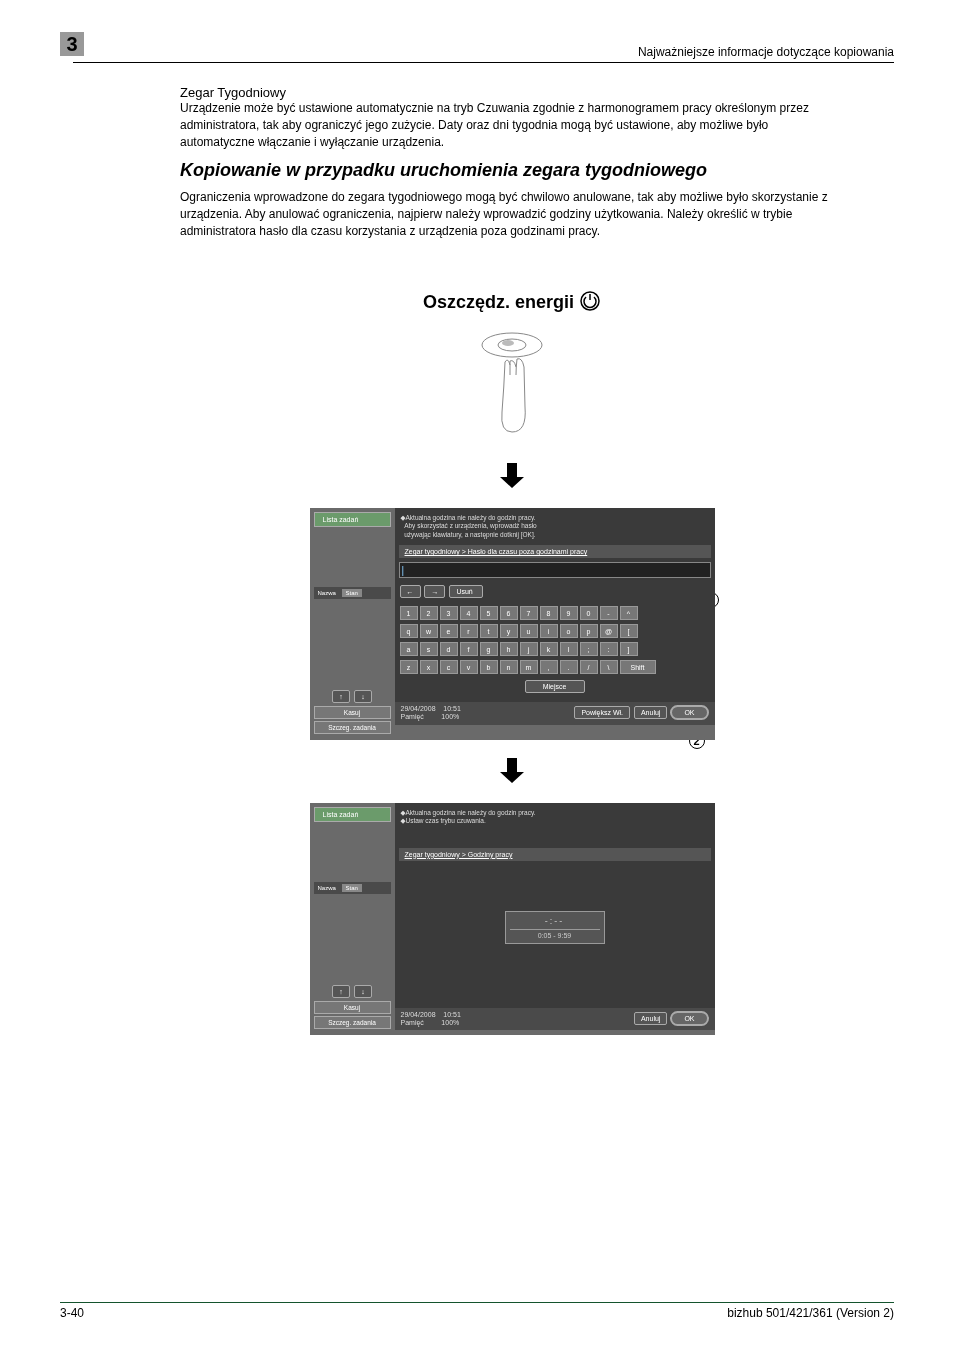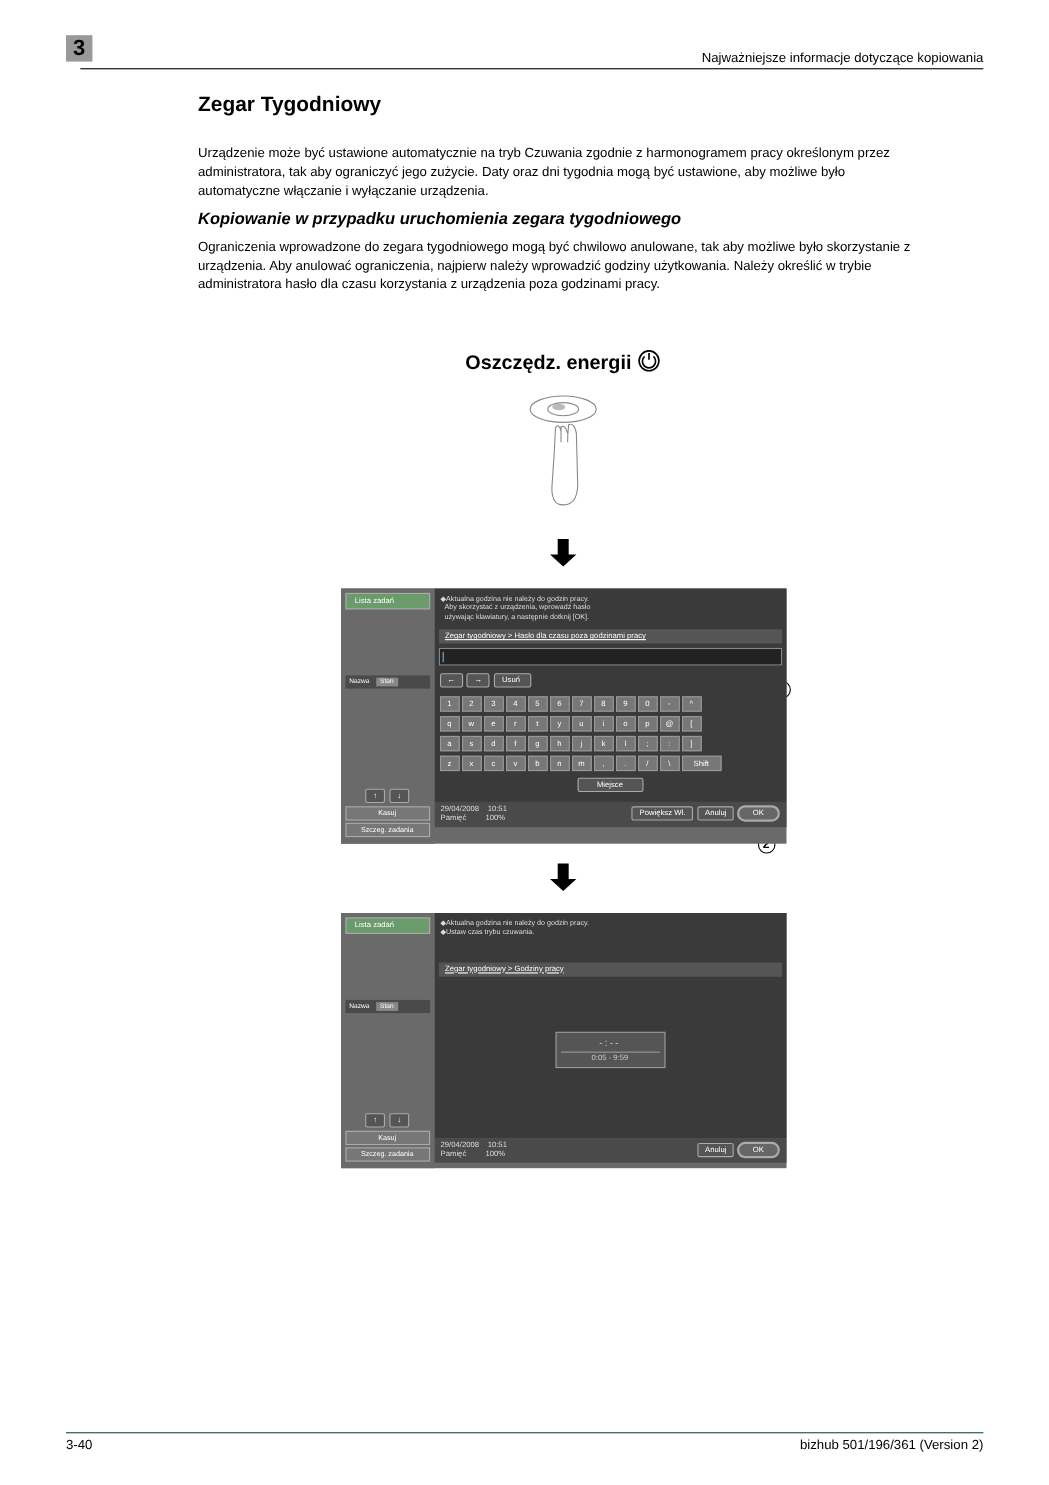--- a/index.html
+++ b/index.html
@@ -35,33 +35,33 @@
     text-align: center;
     line-height: 24px;
   }
   .content {
     position: absolute;
     top: 85px;
     left: 180px;
     right: 110px;
   }
   .h-title {
-    font-weight: bold;
-    font-size: 19px;
-    margin-bottom: 24px;
+    font-weight: normal;
+    font-size: 13px;
+    margin-bottom: 0;
   }
   .para {
     font-size: 12px;
     line-height: 1.4;
     margin-bottom: 10px;
   }
   .sub-title {
     font-weight: bold;
     font-style: italic;
-    font-size: 15px;
+    font-size: 18px;
     margin-bottom: 8px;
   }
   .energy-title {
     text-align: center;
     font-size: 18px;
     font-weight: bold;
     margin-top: 50px;
     margin-bottom: 10px;
   }
   .power-icon {
@@ -373,14 +373,14 @@
           <span class="ss-ok">OK</span>
         </div>
       </div>
     </div>
   </div>
 
 </div>
 
 <div class="footer-line">
   <span class="left">3-40</span>
-  <span class="right">bizhub 501/196/361 (Version 2)</span>
+  <span class="right">bizhub 501/421/361 (Version 2)</span>
 </div>
 
 </body></html>

